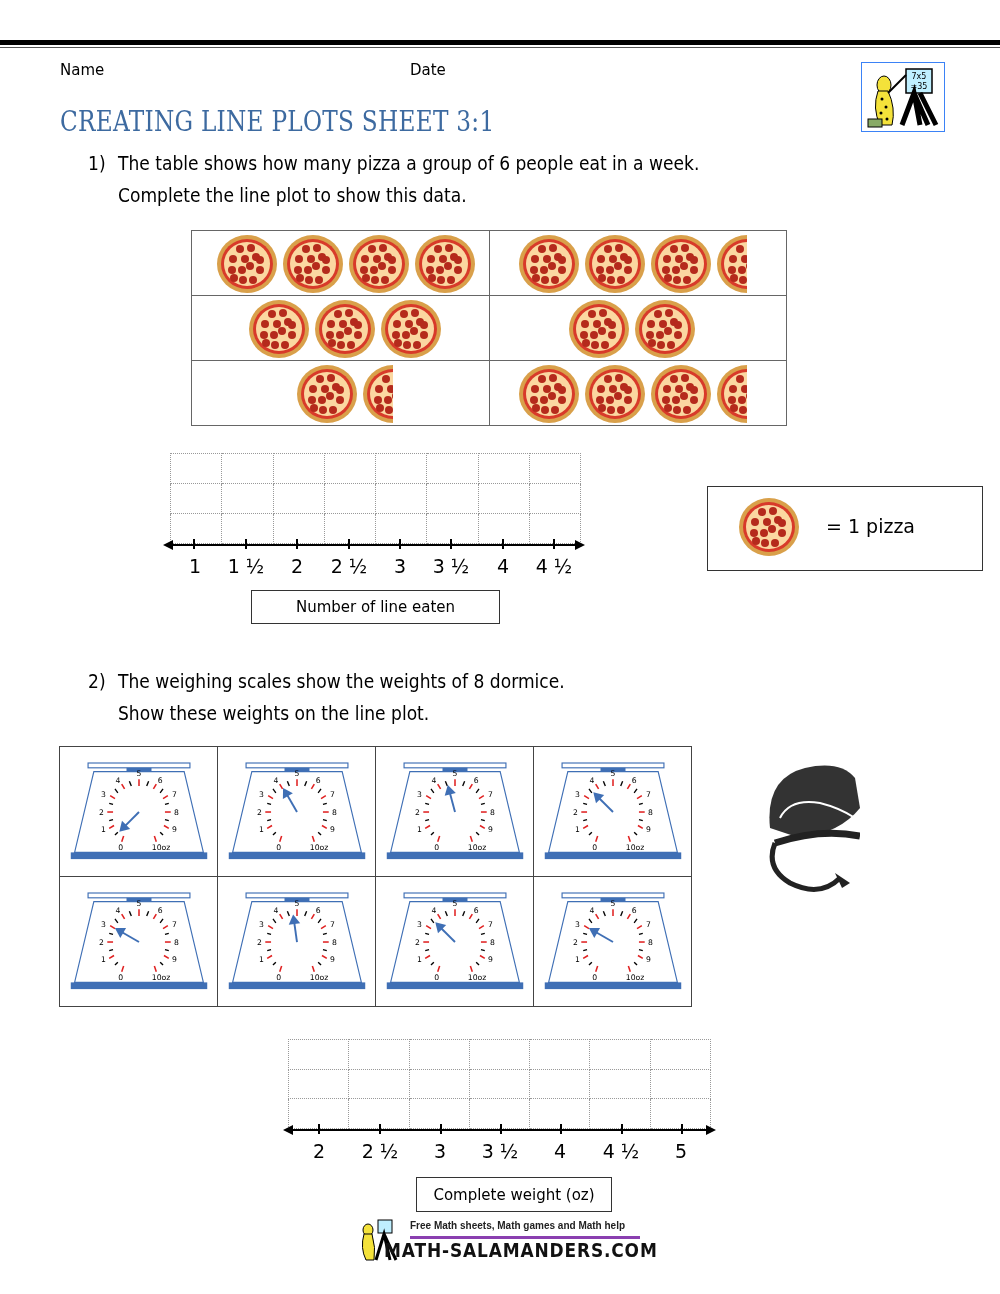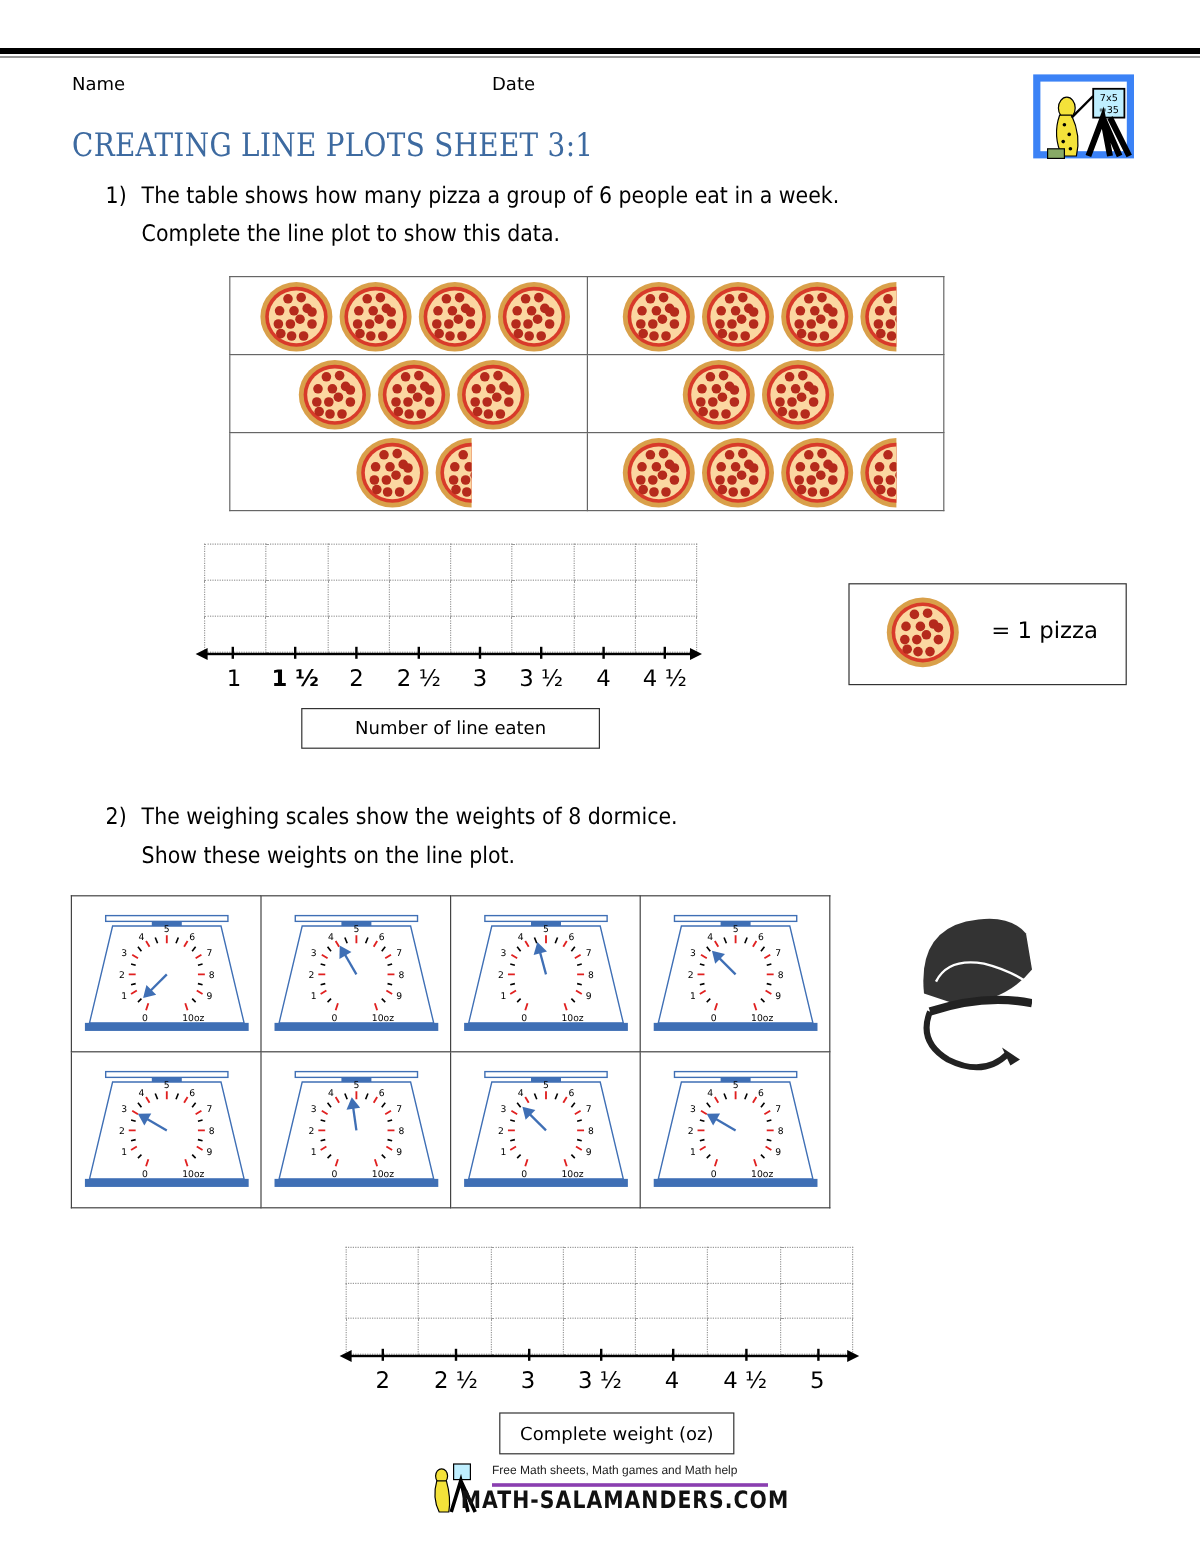--- a/index.html
+++ b/index.html
@@ -2,47 +2,47 @@
 <html><head>
 <meta charset="utf-8">
 <style>
   * { box-sizing: border-box; margin: 0; padding: 0; }
   body { width: 1000px; height: 1294px; background: #fff; position: relative; font-family: "Liberation Sans", sans-serif; color: #000; overflow: hidden; }
   .abs { position: absolute; }
   .topbar1 { left: 0; top: 40px; width: 1000px; height: 5px; background: #000; }
   .topbar2 { left: 0; top: 47px; width: 1000px; height: 1px; background: #555; }
   .hdr-label { font-size: 15px; font-family: "DejaVu Sans", sans-serif; }
   .title { left: 60px; top: 106px; font-family: "DejaVu Serif", serif; font-size: 27px; color: #3d6aa0; letter-spacing: 0.3px; transform: scaleX(0.86); transform-origin: left; }
-  .logo { left: 861px; top: 62px; width: 84px; height: 70px; border: 6px solid #3b82f6; background: #fff; }
+  .logo { left: 861px; top: 62px; width: 84px; height: 70px; border: 1px solid #3b82f6; background: #fff; }
   .q { font-size: 19px; font-family: "DejaVu Sans", sans-serif; transform: scaleX(0.9); transform-origin: left; white-space: nowrap; }
   .qnum { position: absolute; left: 88px; }
   .qline { position: absolute; left: 118px; }
   table.pizza { position: absolute; left: 191px; top: 230px; width: 596px; height: 195px; border-collapse: collapse; }
   table.pizza td { border: 1px solid #666; height: 65px; width: 50%; position: relative; }
   .prow { position: absolute; top: 3px; height: 60px; display: flex; gap: 4px; }
   .pz { width: 62px; height: 60px; position: relative; }
   .pz svg { width: 62px; height: 60px; display: block; }
   .pz.half { width: 31px; overflow: hidden; }
   .grid { position: absolute; border-collapse: collapse; }
   .grid td { border: 1px dotted #999; }
   .axis { position: absolute; height: 2px; background: #000; }
   .arrowL, .arrowR { position: absolute; width: 0; height: 0; border-top: 5px solid transparent; border-bottom: 5px solid transparent; }
   .arrowL { border-right: 10px solid #000; }
   .arrowR { border-left: 10px solid #000; }
   .tick { position: absolute; width: 2px; height: 10px; background: #000; }
   .tlabel { position: absolute; font-size: 19px; font-family: "DejaVu Sans", sans-serif; transform: translateX(-50%); white-space: nowrap; }
   .labelbox { position: absolute; border: 1px solid #333; font-size: 15px; font-family: "DejaVu Sans", sans-serif; display: flex; align-items: center; justify-content: center; }
-  .keybox { left: 707px; top: 486px; width: 232px; height: 85px; border: 1px solid #333; }
+  .keybox { left: 707px; top: 486px; width: 276px; height: 85px; border: 1px solid #333; }
   .keytext { position: absolute; left: 118px; top: 28px; font-size: 19px; font-family: "DejaVu Sans", sans-serif; }
   table.scales { position: absolute; left: 59px; top: 746px; width: 633px; height: 260px; border-collapse: collapse; }
   table.scales td { border: 1px solid #444; width: 25%; height: 130px; position: relative; }
   .scale svg { position: absolute; left: 5px; top: 8px; width: 148px; height: 115px; }
   .mouse { left: 760px; top: 748px; width: 100px; height: 150px; }
   .footer { left: 350px; top: 1216px; width: 300px; height: 50px; }
-  .footer-tag { position: absolute; left: 60px; top: 4px; font-size: 10px; font-weight: normal; color: #222; white-space: nowrap; }
+  .footer-tag { position: absolute; left: 60px; top: 4px; font-size: 10px; font-weight: bold; color: #222; white-space: nowrap; }
   .footer-line { position: absolute; left: 60px; top: 20px; width: 230px; height: 3px; background: #8a3fb0; }
   .footer-url { position: absolute; left: 34px; top: 22px; font-size: 20px; font-weight: bold; letter-spacing: 1px; color: #111; font-family: "DejaVu Sans", sans-serif; transform: scaleX(0.85); transform-origin: left; white-space: nowrap; }
 </style>
 </head>
 <body>
 
 <div class="abs topbar1"></div>
 <div class="abs topbar2"></div>
 
 <div class="abs hdr-label" style="left:60px;top:61px;text-align:right;">Name</div>
@@ -265,21 +265,21 @@
 <div class="arrowR" style="left:575px;top:540px;"></div>
 <div class="tick" style="left:193px;top:539px;"></div>
 <div class="tick" style="left:245px;top:539px;"></div>
 <div class="tick" style="left:296px;top:539px;"></div>
 <div class="tick" style="left:348px;top:539px;"></div>
 <div class="tick" style="left:399px;top:539px;"></div>
 <div class="tick" style="left:450px;top:539px;"></div>
 <div class="tick" style="left:502px;top:539px;"></div>
 <div class="tick" style="left:553px;top:539px;"></div>
 <div class="tlabel" style="left:195px;top:555px;">1</div>
-<div class="tlabel" style="left:246px;top:555px;font-weight:bold;">1 ½</div>
+<div class="tlabel" style="left:246px;top:555px;">1 ½</div>
 <div class="tlabel" style="left:297px;top:555px;">2</div>
 <div class="tlabel" style="left:349px;top:555px;">2 ½</div>
 <div class="tlabel" style="left:400px;top:555px;">3</div>
 <div class="tlabel" style="left:451px;top:555px;">3 ½</div>
 <div class="tlabel" style="left:503px;top:555px;">4</div>
 <div class="tlabel" style="left:554px;top:555px;">4 ½</div>
 <div class="labelbox" style="left:251px;top:590px;width:249px;height:34px;">Number of line eaten</div>
 
 <div class="abs keybox">
   <div class="pz" style="position:absolute;left:30px;top:10px;">

